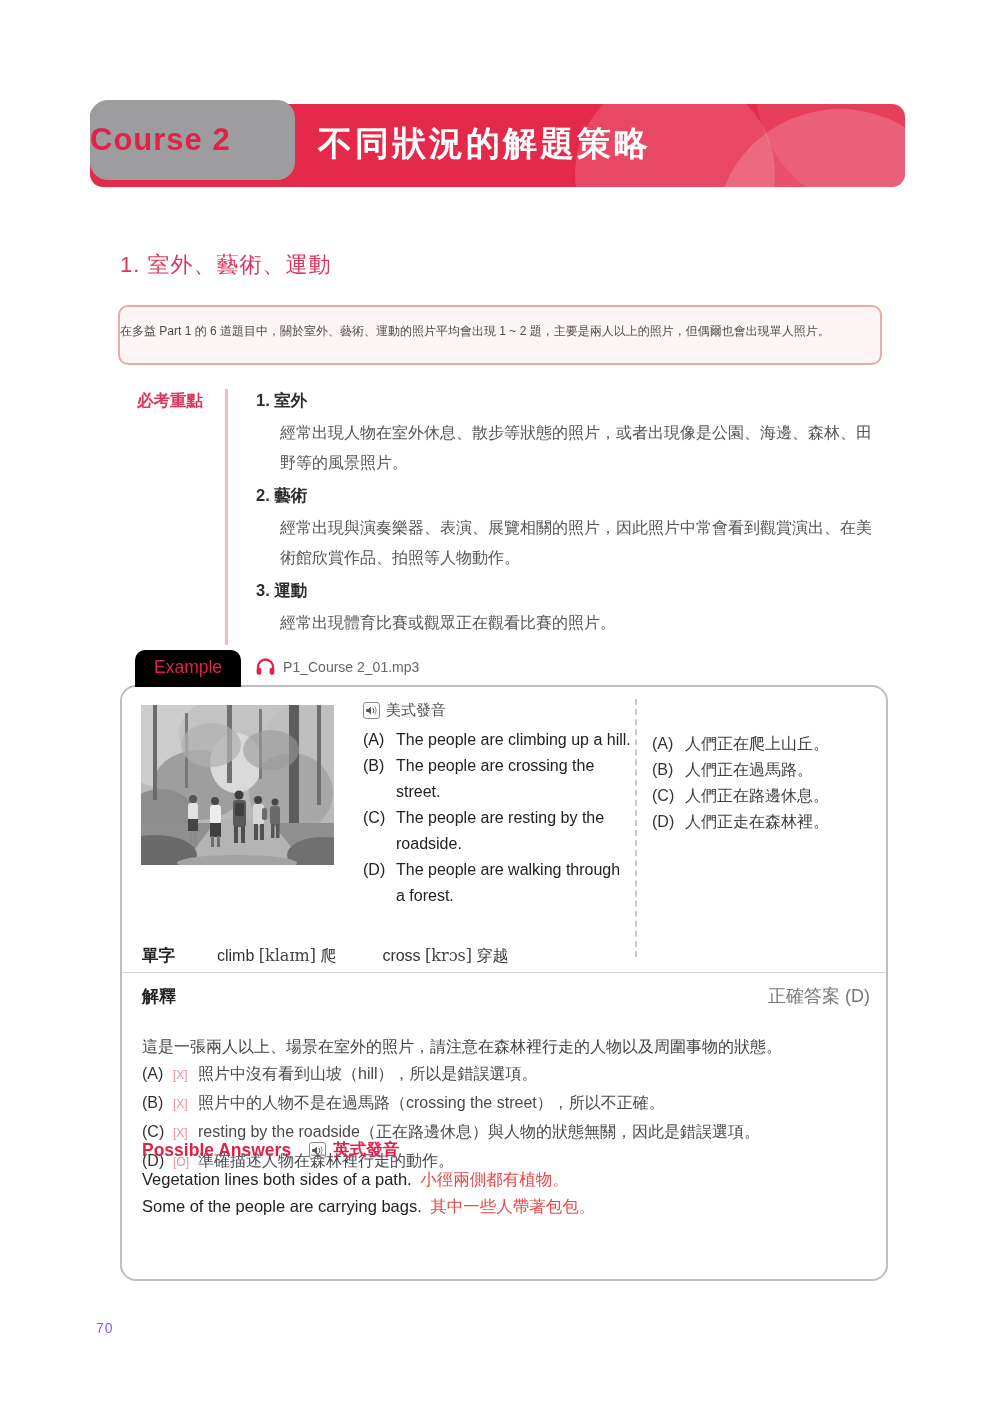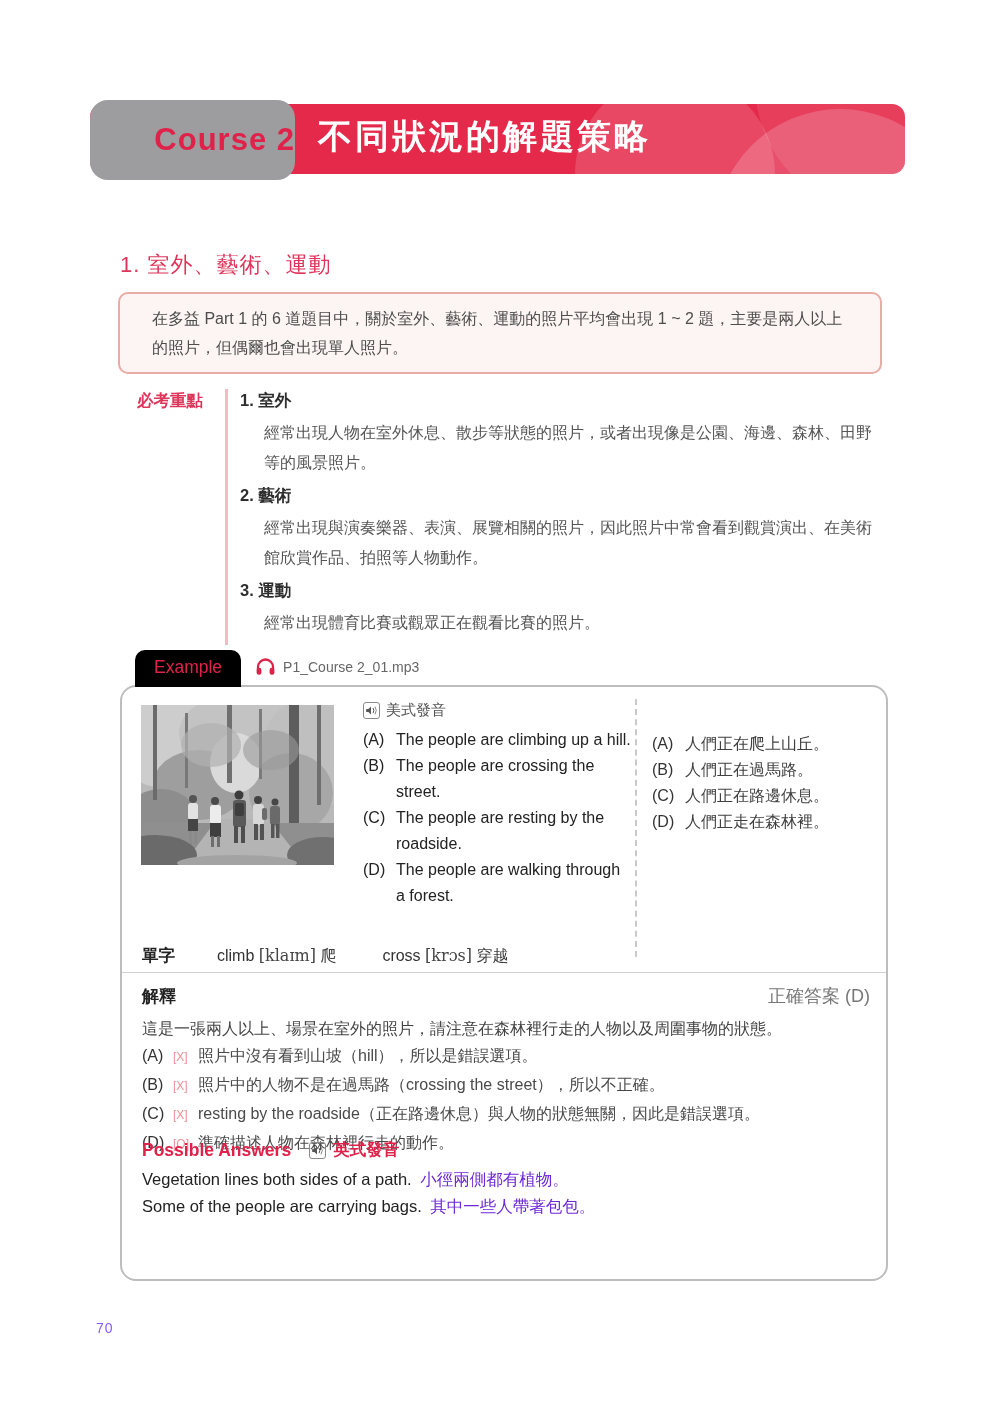--- a/index.html
+++ b/index.html
@@ -1,46 +1,46 @@
 <!DOCTYPE html>
 <html><head>
 <meta charset="utf-8">
 <style>
   * { margin:0; padding:0; box-sizing:border-box; }
   html,body { background:#ffffff; }
   body { font-family:"Liberation Sans","DejaVu Sans",sans-serif; color:#333; }
   .page { position:relative; width:1000px; height:1402px; background:#fff; overflow:hidden; }
 
   
-  .banner { position:absolute; left:90px; top:104px; width:815px; height:70px;
+  .banner { position:absolute; left:90px; top:104px; width:815px; height:83px;
             background:#e5294a; border-radius:13px; overflow:hidden; }
   .banner .circ { position:absolute; border-radius:50%; background:rgba(255,255,255,.15); }
   .banner .c1 { width:200px; height:200px; right:130px; top:-30px; }
   .banner .c2 { width:250px; height:250px; right:-60px; top:5px; background:rgba(255,255,255,.18); }
   .banner .c3 { width:260px; height:260px; right:-110px; top:-150px; background:rgba(255,255,255,.10); }
   .course-tab { position:absolute; left:90px; top:100px; width:205px; height:80px;
                 background:#9d9da0; border-radius:18px; display:flex; align-items:center;
-                justify-content:flex-end; z-index:2; }
+                justify-content:flex-start; z-index:2; }
   .course-tab span { color:#e0224a; font-size:31px; font-weight:bold; letter-spacing:1px; }
   .banner-title { position:absolute; left:228px; top:50%; transform:translateY(-54%);
                   color:#fff; font-size:34px; font-weight:bold; letter-spacing:3px;
                   font-family:"DejaVu Serif","Liberation Serif",serif; }
 
   
   .sec-heading { position:absolute; left:120px; top:250px; color:#e0355b; font-size:22px;
                  font-weight:500; letter-spacing:1px; }
-  .intro-box { position:absolute; left:118px; top:292px; width:764px; min-height:60px;
+  .intro-box { position:absolute; left:118px; top:305px; width:764px; min-height:60px;
                border:2px solid #e9aba6; border-radius:10px; background:#fdf5f3;
-               padding:10px 32px; font-size:16px; line-height:29px; color:#4d4d4d; }
+               padding:10px 0; font-size:12px; line-height:29px; color:#4d4d4d; }
 
   
   .keypoints { position:absolute; left:137px; top:389px; width:748px; display:flex; }
   .kp-label { width:76px; flex:none; color:#e0355b; font-weight:bold; font-size:16.5px; padding-top:1px; }
   .kp-bar { width:3px; flex:none; background:#f3bcc3; margin:0 12px 0 12px; }
-  .kp-content { flex:1; padding-top:1px; }
+  .kp-content { flex:1; padding-top:1px;margin-left:16px; }
   .kp-title { font-size:16.5px; font-weight:bold; color:#2e2e2e; margin-bottom:6px; }
   .kp-body { font-size:16px; color:#555; line-height:30px; margin:0 0 7px 24px; }
 
   
   .example-row { position:absolute; left:135px; top:650px; display:flex; align-items:center; z-index:2; }
   .example-tab { background:#000000; border-radius:10px 10px 0 0; padding:7px 19px 9px;
                  color:#e0224a; font-size:17.5px; }
   .audio-row { display:flex; align-items:center; margin-left:14px; margin-bottom:4px; }
   .audio-row svg { margin-right:7px; }
   .audio-file { color:#666; font-size:14px; }
@@ -67,34 +67,34 @@
   .vocab-entry { margin-right:46px; font-size:16px; color:#333; }
   .vocab-entry .ipa { font-family:"DejaVu Serif","Liberation Serif",serif; color:#444; }
   .vocab-entry .mean { font-family:"DejaVu Serif","Liberation Serif",serif; color:#3f3f3f; }
 
   .box-divider { position:absolute; left:0; right:0; top:285px; border-top:1.5px solid #d2d2d2; }
 
   .expl { position:absolute; left:20px; top:297px; width:728px; }
   .expl-head { display:flex; justify-content:space-between; align-items:flex-end; }
   .expl-label { font-size:17px; font-weight:bold; color:#222; }
   .correct { font-size:18px; color:#777; }
-  .expl-intro { font-size:16px; color:#444; line-height:27px; margin-top:7px; }
+  .expl-intro { font-size:16px; color:#444; line-height:27px; margin-top:25px; }
   .xitem { display:flex; font-size:16px; line-height:27px; }
   .xitem .letter { width:31px; flex:none; color:#333; }
   .xitem .mark { width:25px; flex:none; font-size:12px; color:#ef8f96; padding-top:2px; }
   .xitem .txt { flex:1; color:#4a4a4a; }
 
   .possible { position:absolute; left:20px; top:452px; width:728px; }
   .pa-head { display:flex; align-items:center; margin-bottom:5px; }
   .pa-label { color:#e0224a; font-size:17.5px; font-weight:bold; margin-right:18px; }
   .pa-head svg { margin-right:7px; }
   .uk-label { color:#e0224a; font-size:16.5px; font-weight:bold; }
   .pa-line { font-size:16.5px; line-height:27px; }
   .pa-line .en { color:#222;text-align:center; }
-  .pa-line .zh { font-family:"DejaVu Serif","Liberation Serif",serif; color:#6d28d9; margin-left:4px; }
+  .pa-line .zh { font-family:"DejaVu Serif","Liberation Serif",serif; color:#ef4444; margin-left:4px; }
 
   .page-number { position:absolute; left:96px; top:1320px; font-size:14px; color:#8b5cf6; letter-spacing:1px; }
 </style>
 </head>
 <body>
 
 <div class="page">
 
   <div class="banner">
     <div class="circ c1"></div>

